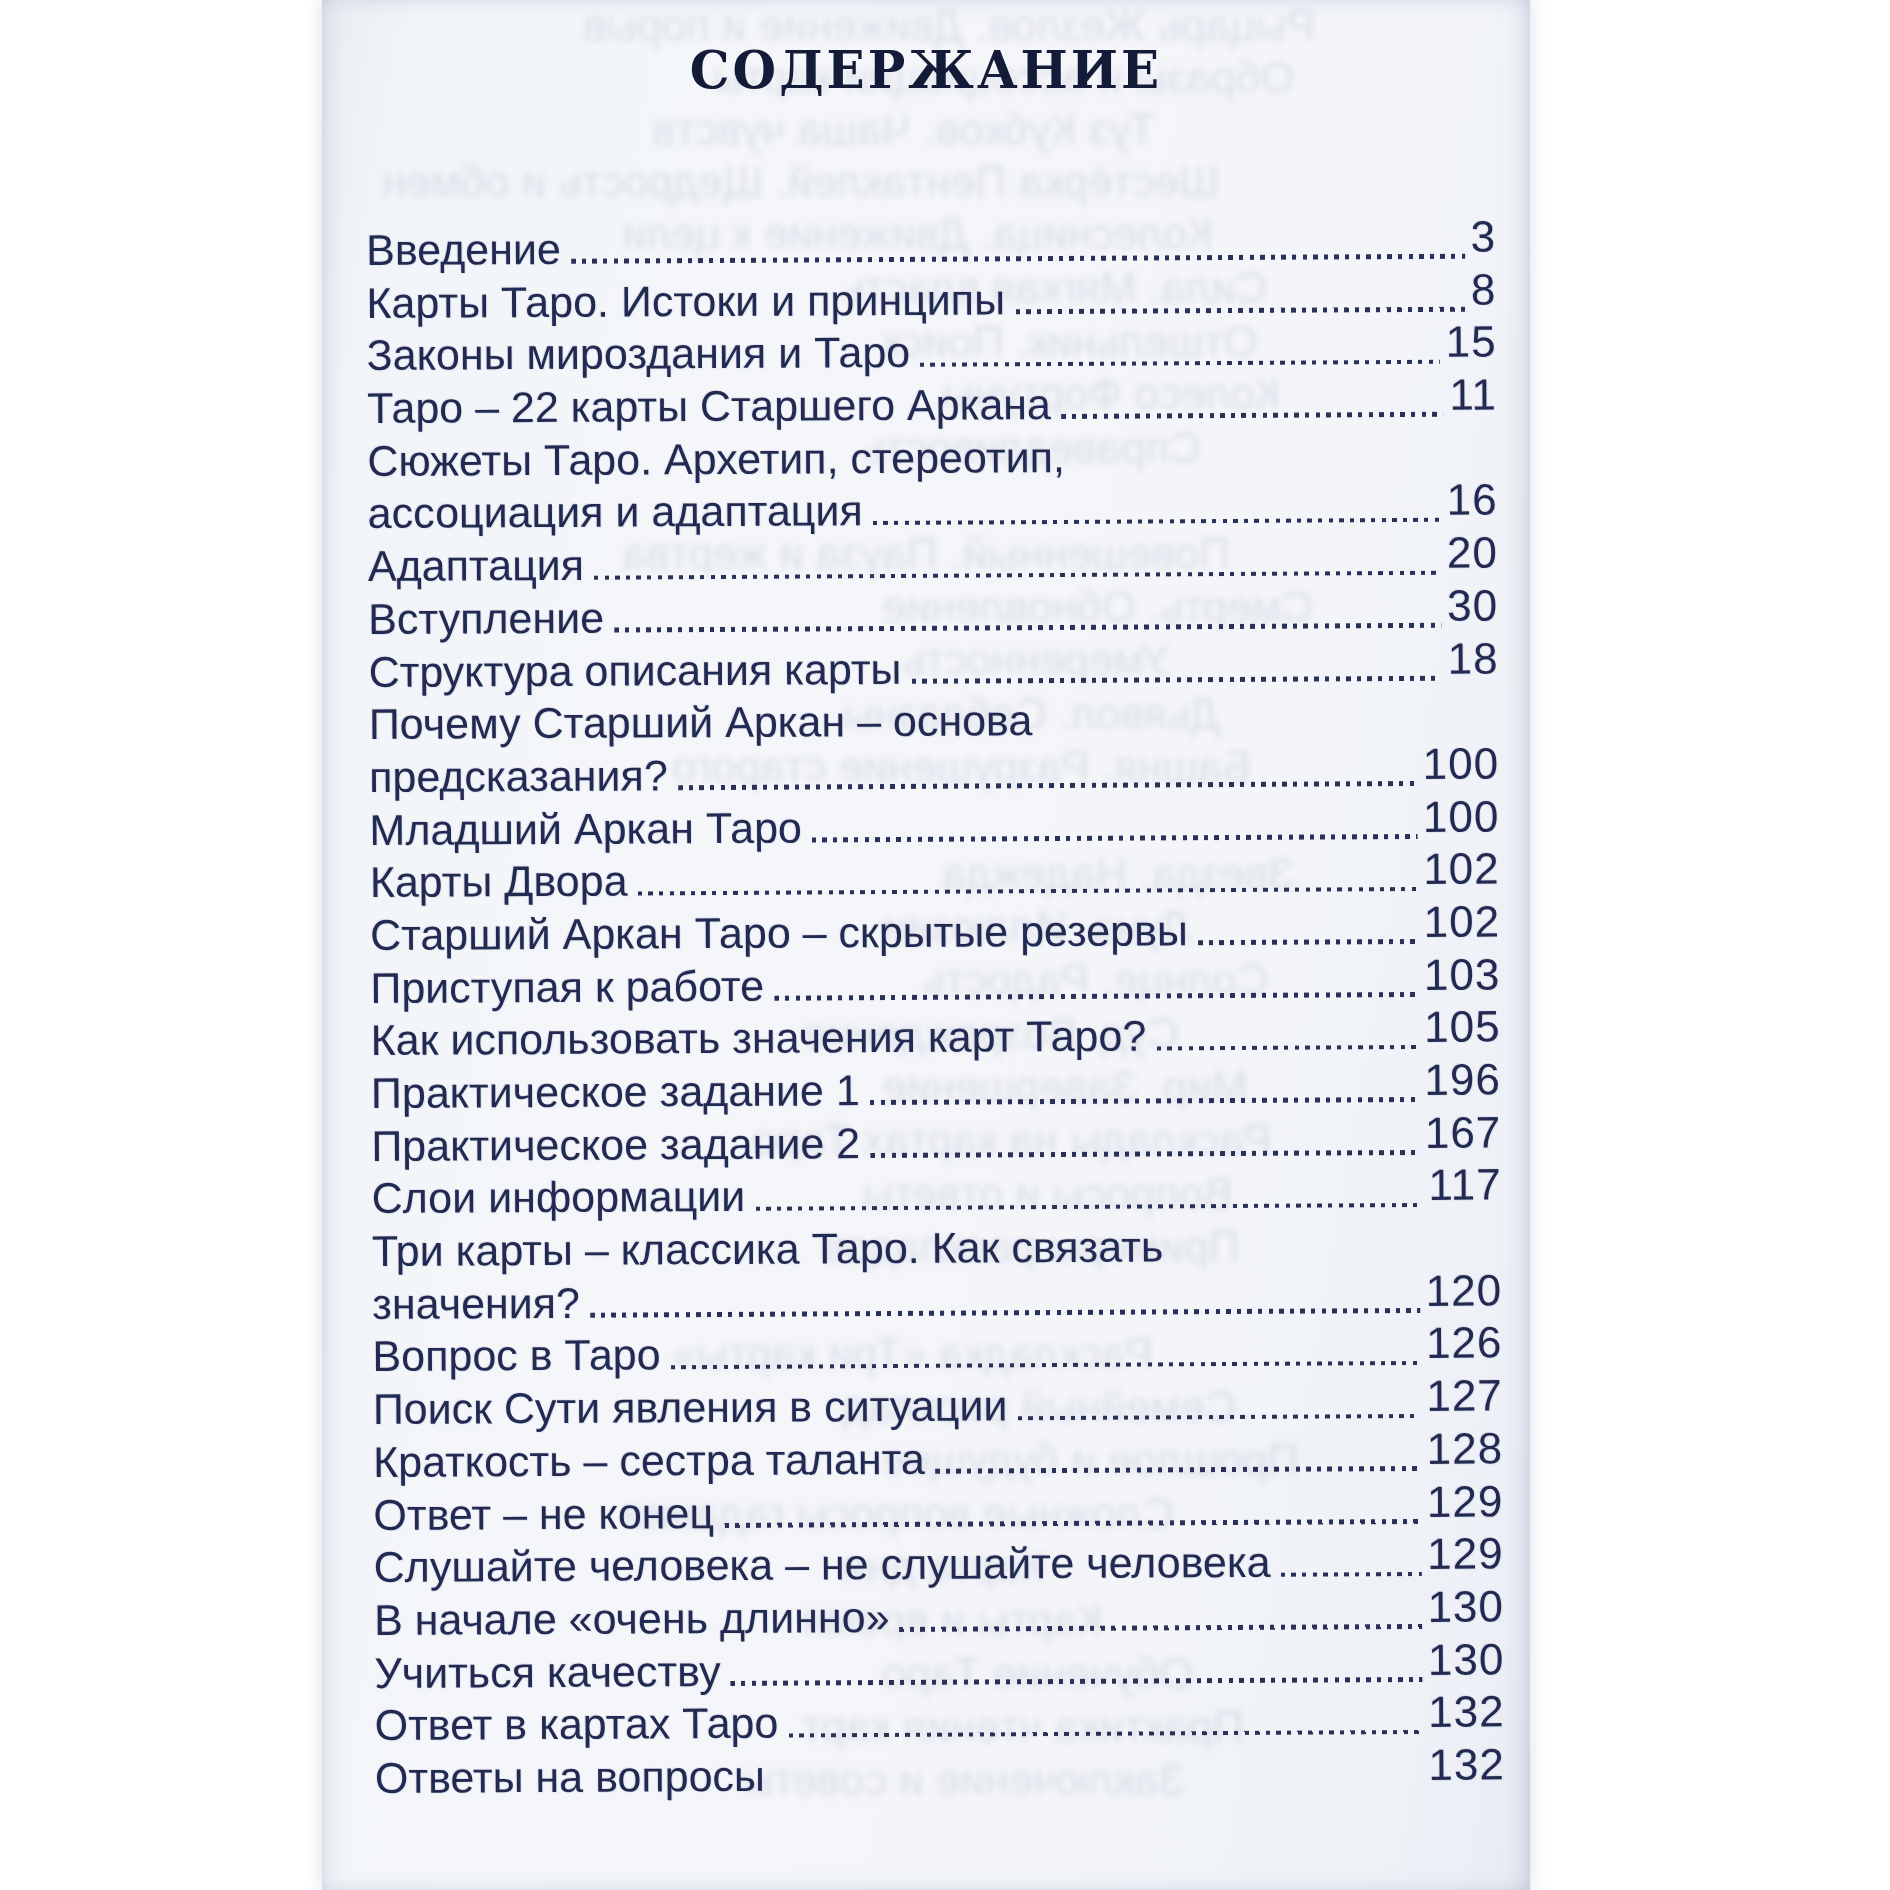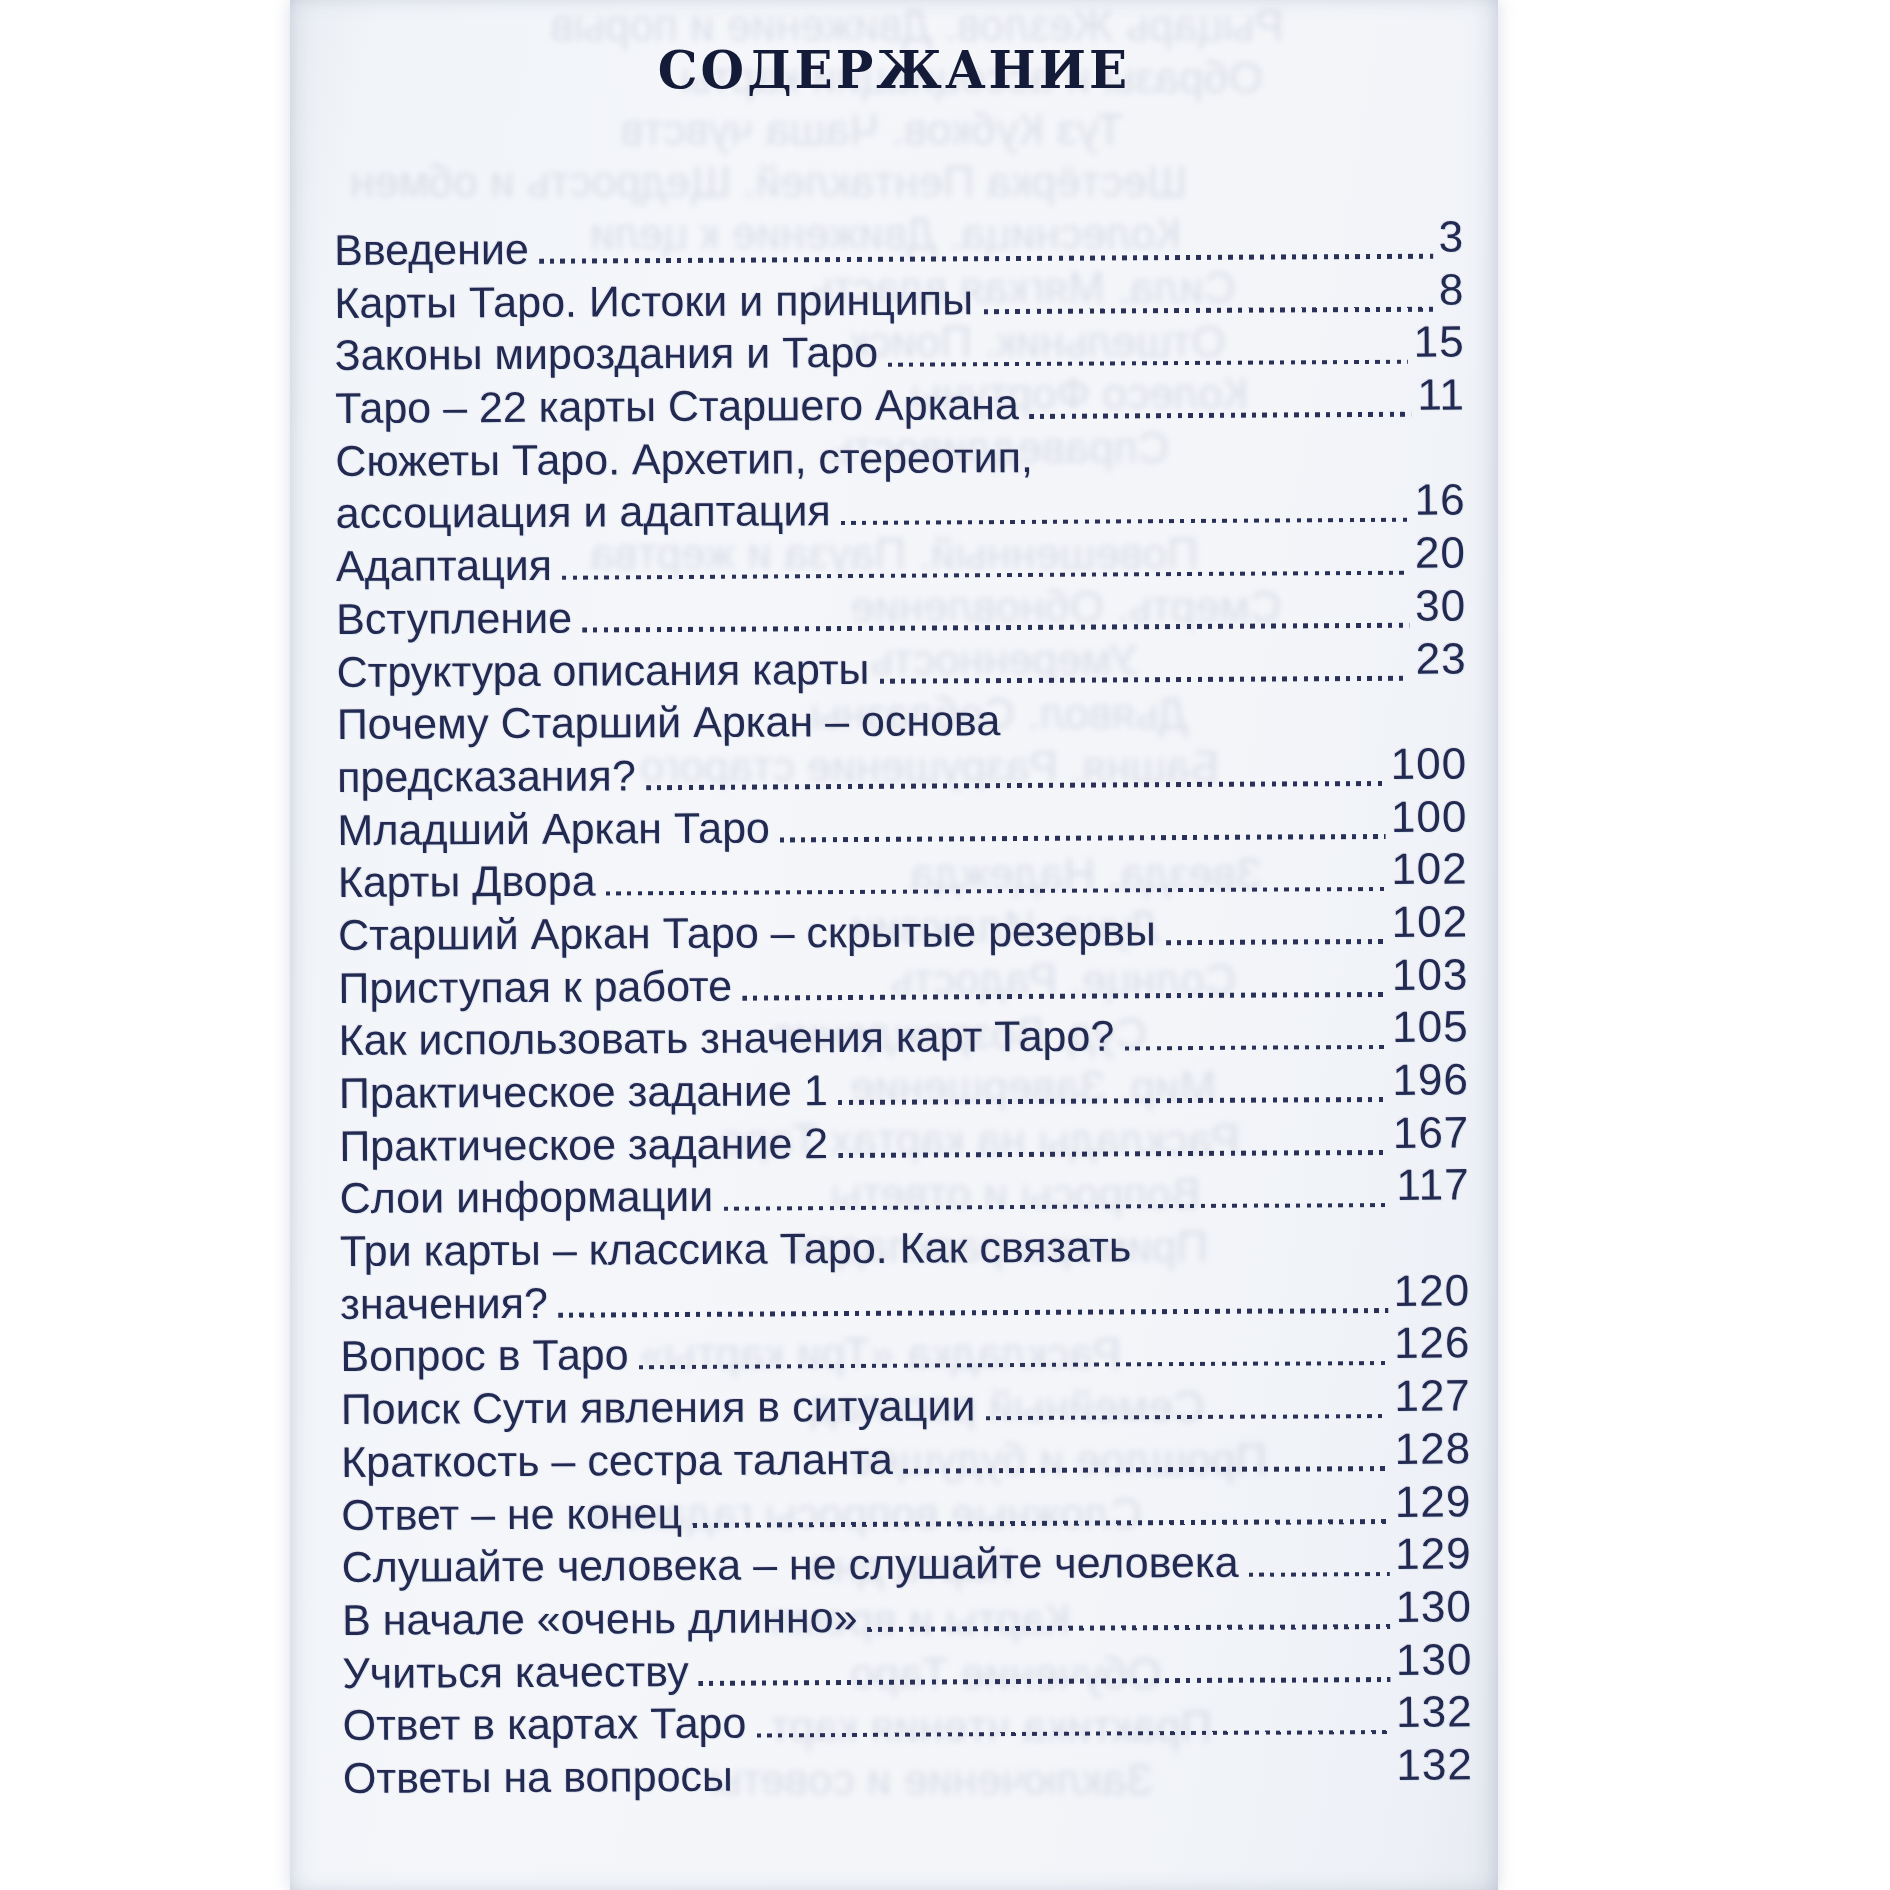--- a/index.html
+++ b/index.html
@@ -8,21 +8,21 @@
     background:#ffffff;
     font-family:"Liberation Sans",sans-serif;
     overflow:hidden;
   }
   .photo{
     position:relative;width:1890px;height:1890px;
     background:#ffffff;overflow:hidden;
   }
   
   .page{
-    position:absolute;left:290px;top:0;width:1208px;height:1890px;
+    position:absolute;left:322px;top:0;width:1208px;height:1890px;
     background:linear-gradient(100deg,#e9edf3 0%,#f1f4f8 6%,#f4f6fa 30%,#f3f5f9 70%,#edf0f6 94%,#e7eaf1 100%);
     box-shadow:0 0 16px rgba(175,185,205,.45),
                inset 10px 0 24px -12px rgba(150,160,185,.5),
                inset -12px 0 26px -12px rgba(150,160,185,.55);
   }
   
   .bleed{position:absolute;inset:0;overflow:hidden;}
   .bleed-line{
     position:absolute;font-size:44px;line-height:44px;
     color:rgba(75,86,120,.13);
@@ -134,21 +134,21 @@
           <span class="num">20</span>
         </div>
         <div class="toc-row">
           <span class="t">Вступление</span>
           <span class="leader"></span>
           <span class="num">30</span>
         </div>
         <div class="toc-row">
           <span class="t">Структура описания карты</span>
           <span class="leader"></span>
-          <span class="num">23</span>
+          <span class="num">18</span>
         </div>
         <div class="toc-row">
           <span class="t">Почему Старший Аркан – основа</span>
         </div>
         <div class="toc-row">
           <span class="t">предсказания?</span>
           <span class="leader"></span>
           <span class="num">100</span>
         </div>
         <div class="toc-row">

